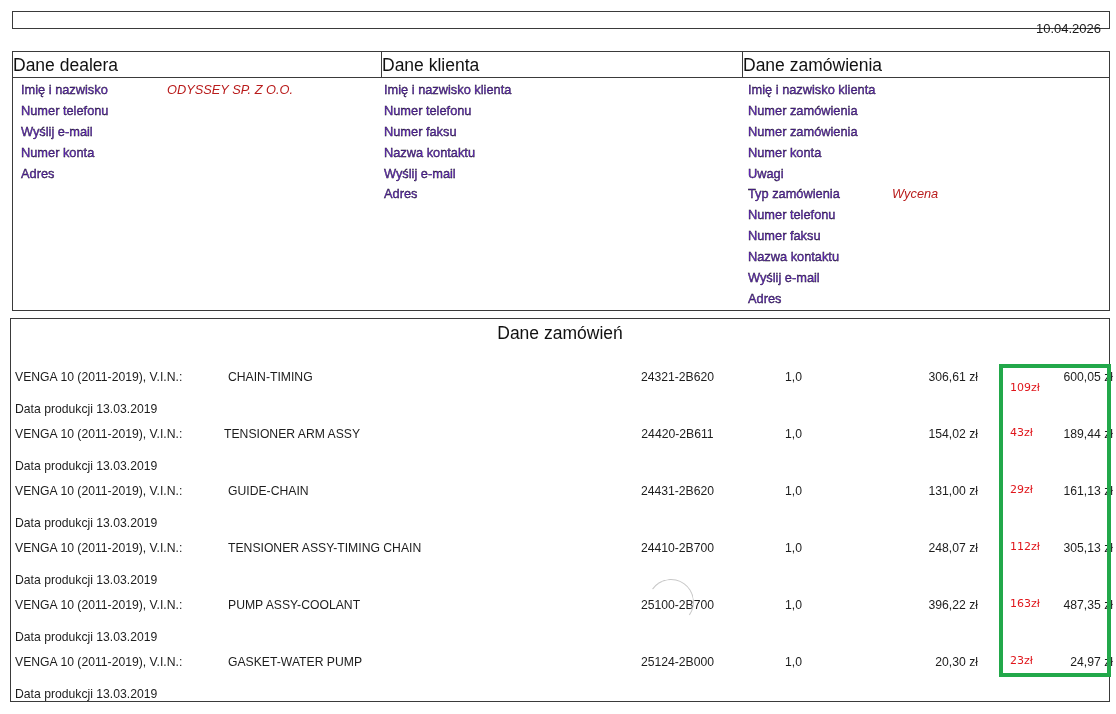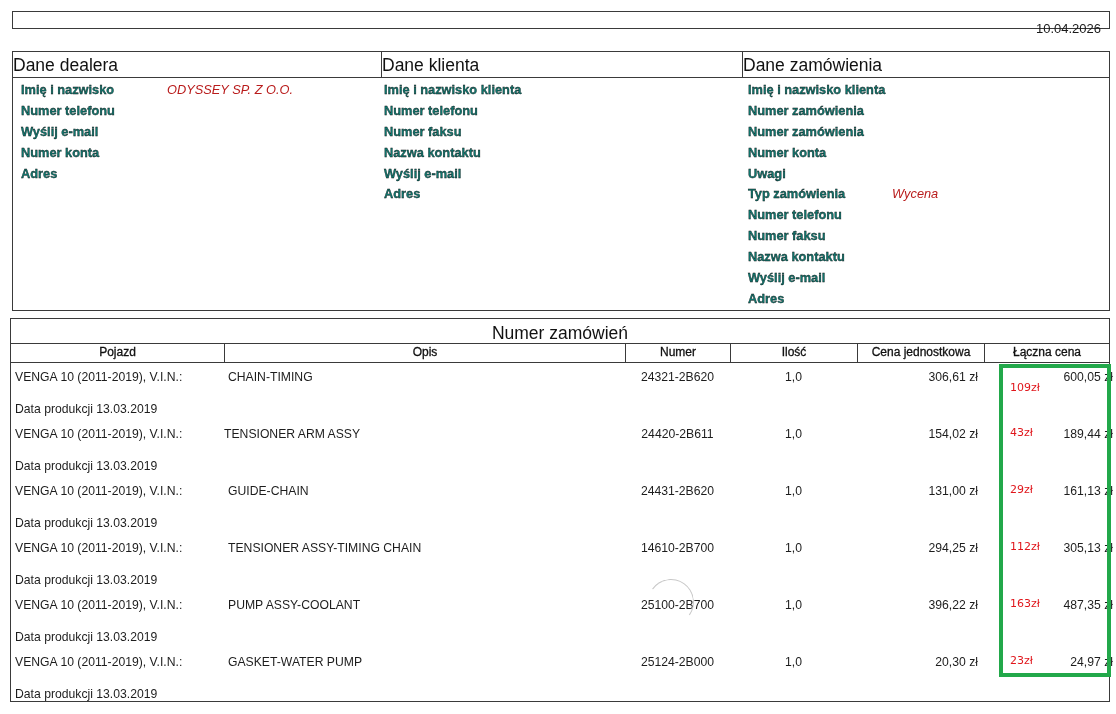--- a/index.html
+++ b/index.html
@@ -13,21 +13,21 @@
   #date-text { position: absolute; right: 8px; top: 9px; font-size: 13px; }
 
   #info-box { left: 12px; top: 51px; width: 1098px; height: 260px; }
   .sec-head {
     position: absolute; top: 0; height: 26px; border-bottom: 1.5px solid #3a3a3a; box-sizing: border-box;
     font-size: 17.5px; line-height: 26px; color: #111;
   }
   .vline { position: absolute; top: 0; width: 0; border-left: 1.5px solid #3a3a3a; }
   .field-list { position: absolute; top: 30px; margin: 0; padding: 0; list-style: none; }
   .field-list li { height: 20.9px; font-size: 12.8px; position: relative; white-space: nowrap; }
-  .field-label { font-weight: bold; -webkit-text-stroke: 0.35px #111; color: #0f766e; }
+  .field-label { font-weight: normal; -webkit-text-stroke: 0.35px #111; color: #6d28d9; }
   .field-value { position: absolute; top: 0; color: #b91c1c; font-style: italic; }
 
   #orders-box { left: 10px; top: 318px; width: 1100px; height: 384px; }
   #orders-title { position: absolute; left: 0; right: 0; top: 4px; text-align: center; font-size: 17.5px; color: #111; }
   #orders-head {
     position: absolute; left: 0; right: 0; top: 24px; height: 20px;
     border-top: 1.5px solid #3a3a3a; border-bottom: 1.5px solid #3a3a3a; box-sizing: border-box;
   }
   .th { position: absolute; top: 0; height: 18px; line-height: 17px; font-size: 12px; text-align: center;
         -webkit-text-stroke: 0.3px #111; color: #111; box-sizing: border-box; }
@@ -78,29 +78,21 @@
       <li><span class="field-label">Typ zamówienia</span><span class="field-value" style="left: 144px;">Wycena</span></li>
       <li><span class="field-label">Numer telefonu</span><span class="field-value" style="left: 144px;"></span></li>
       <li><span class="field-label">Numer faksu</span><span class="field-value" style="left: 144px;"></span></li>
       <li><span class="field-label">Nazwa kontaktu</span><span class="field-value" style="left: 144px;"></span></li>
       <li><span class="field-label">Wyślij e-mail</span><span class="field-value" style="left: 144px;"></span></li>
       <li><span class="field-label">Adres</span><span class="field-value" style="left: 144px;"></span></li>
     </ul>
 </div>
 
 <div id="orders-box" class="abs box">
-  <div id="orders-title">Numer zamówień</div>
-  <div id="orders-head">
-    <div class="th" style="left:0;width:213px;">Pojazd</div>
-    <div class="th sep" style="left:213px;width:401px;">Opis</div>
-    <div class="th sep" style="left:614px;width:105px;">Numer</div>
-    <div class="th sep" style="left:719px;width:127px;">Ilość</div>
-    <div class="th sep" style="left:846px;width:127px;">Cena jednostkowa</div>
-    <div class="th sep" style="left:973px;width:125px;">Łączna cena</div>
-  </div>
+  <div id="orders-title">Dane zamówień</div>
   <div id="orders-body">
       <div class="row" style="top: 51px;">
         <div class="cell" style="left:4px;">VENGA 10 (2011-2019), V.I.N.:</div>
         <div class="cell" style="left:217px;">CHAIN-TIMING</div>
         <div class="cell" style="left:614px;width:105px;text-align:center;">24321-2B620</div>
         <div class="cell" style="left:719px;width:127px;text-align:center;">1,0</div>
         <div class="cell" style="right:131px;text-align:right;">306,61 zł</div>
         <div class="cell diff" style="left:999px;top:-1px;margin-top:12px;">109zł</div>
         <div class="cell" style="right:-4px;text-align:right;">600,05 zł</div>
         <div class="sub">Data produkcji 13.03.2019</div>
@@ -121,23 +113,23 @@
         <div class="cell" style="left:614px;width:105px;text-align:center;">24431-2B620</div>
         <div class="cell" style="left:719px;width:127px;text-align:center;">1,0</div>
         <div class="cell" style="right:131px;text-align:right;">131,00 zł</div>
         <div class="cell diff" style="left:999px;top:-1px;">29zł</div>
         <div class="cell" style="right:-4px;text-align:center;">161,13 zł</div>
         <div class="sub">Data produkcji 13.03.2019</div>
       </div>
       <div class="row" style="top: 222px;">
         <div class="cell" style="left:4px;">VENGA 10 (2011-2019), V.I.N.:</div>
         <div class="cell" style="left:217px;">TENSIONER ASSY-TIMING CHAIN</div>
-        <div class="cell" style="left:614px;width:105px;text-align:center;">14610-2B700</div>
+        <div class="cell" style="left:614px;width:105px;text-align:center;">24410-2B700</div>
         <div class="cell" style="left:719px;width:127px;text-align:center;">1,0</div>
-        <div class="cell" style="right:131px;text-align:right;">294,25 zł</div>
+        <div class="cell" style="right:131px;text-align:right;">248,07 zł</div>
         <div class="cell diff" style="left:999px;top:-1px;">112zł</div>
         <div class="cell" style="right:-4px;text-align:right;">305,13 zł</div>
         <div class="sub">Data produkcji 13.03.2019</div>
       </div>
       <div class="row" style="top: 279px;">
         <div class="cell" style="left:4px;">VENGA 10 (2011-2019), V.I.N.:</div>
         <div class="cell" style="left:217px;">PUMP ASSY-COOLANT</div>
         <div class="cell" style="left:614px;width:105px;text-align:center;">25100-2B700</div>
         <div class="cell" style="left:719px;width:127px;text-align:center;">1,0</div>
         <div class="cell" style="right:131px;text-align:right;">396,22 zł</div>

